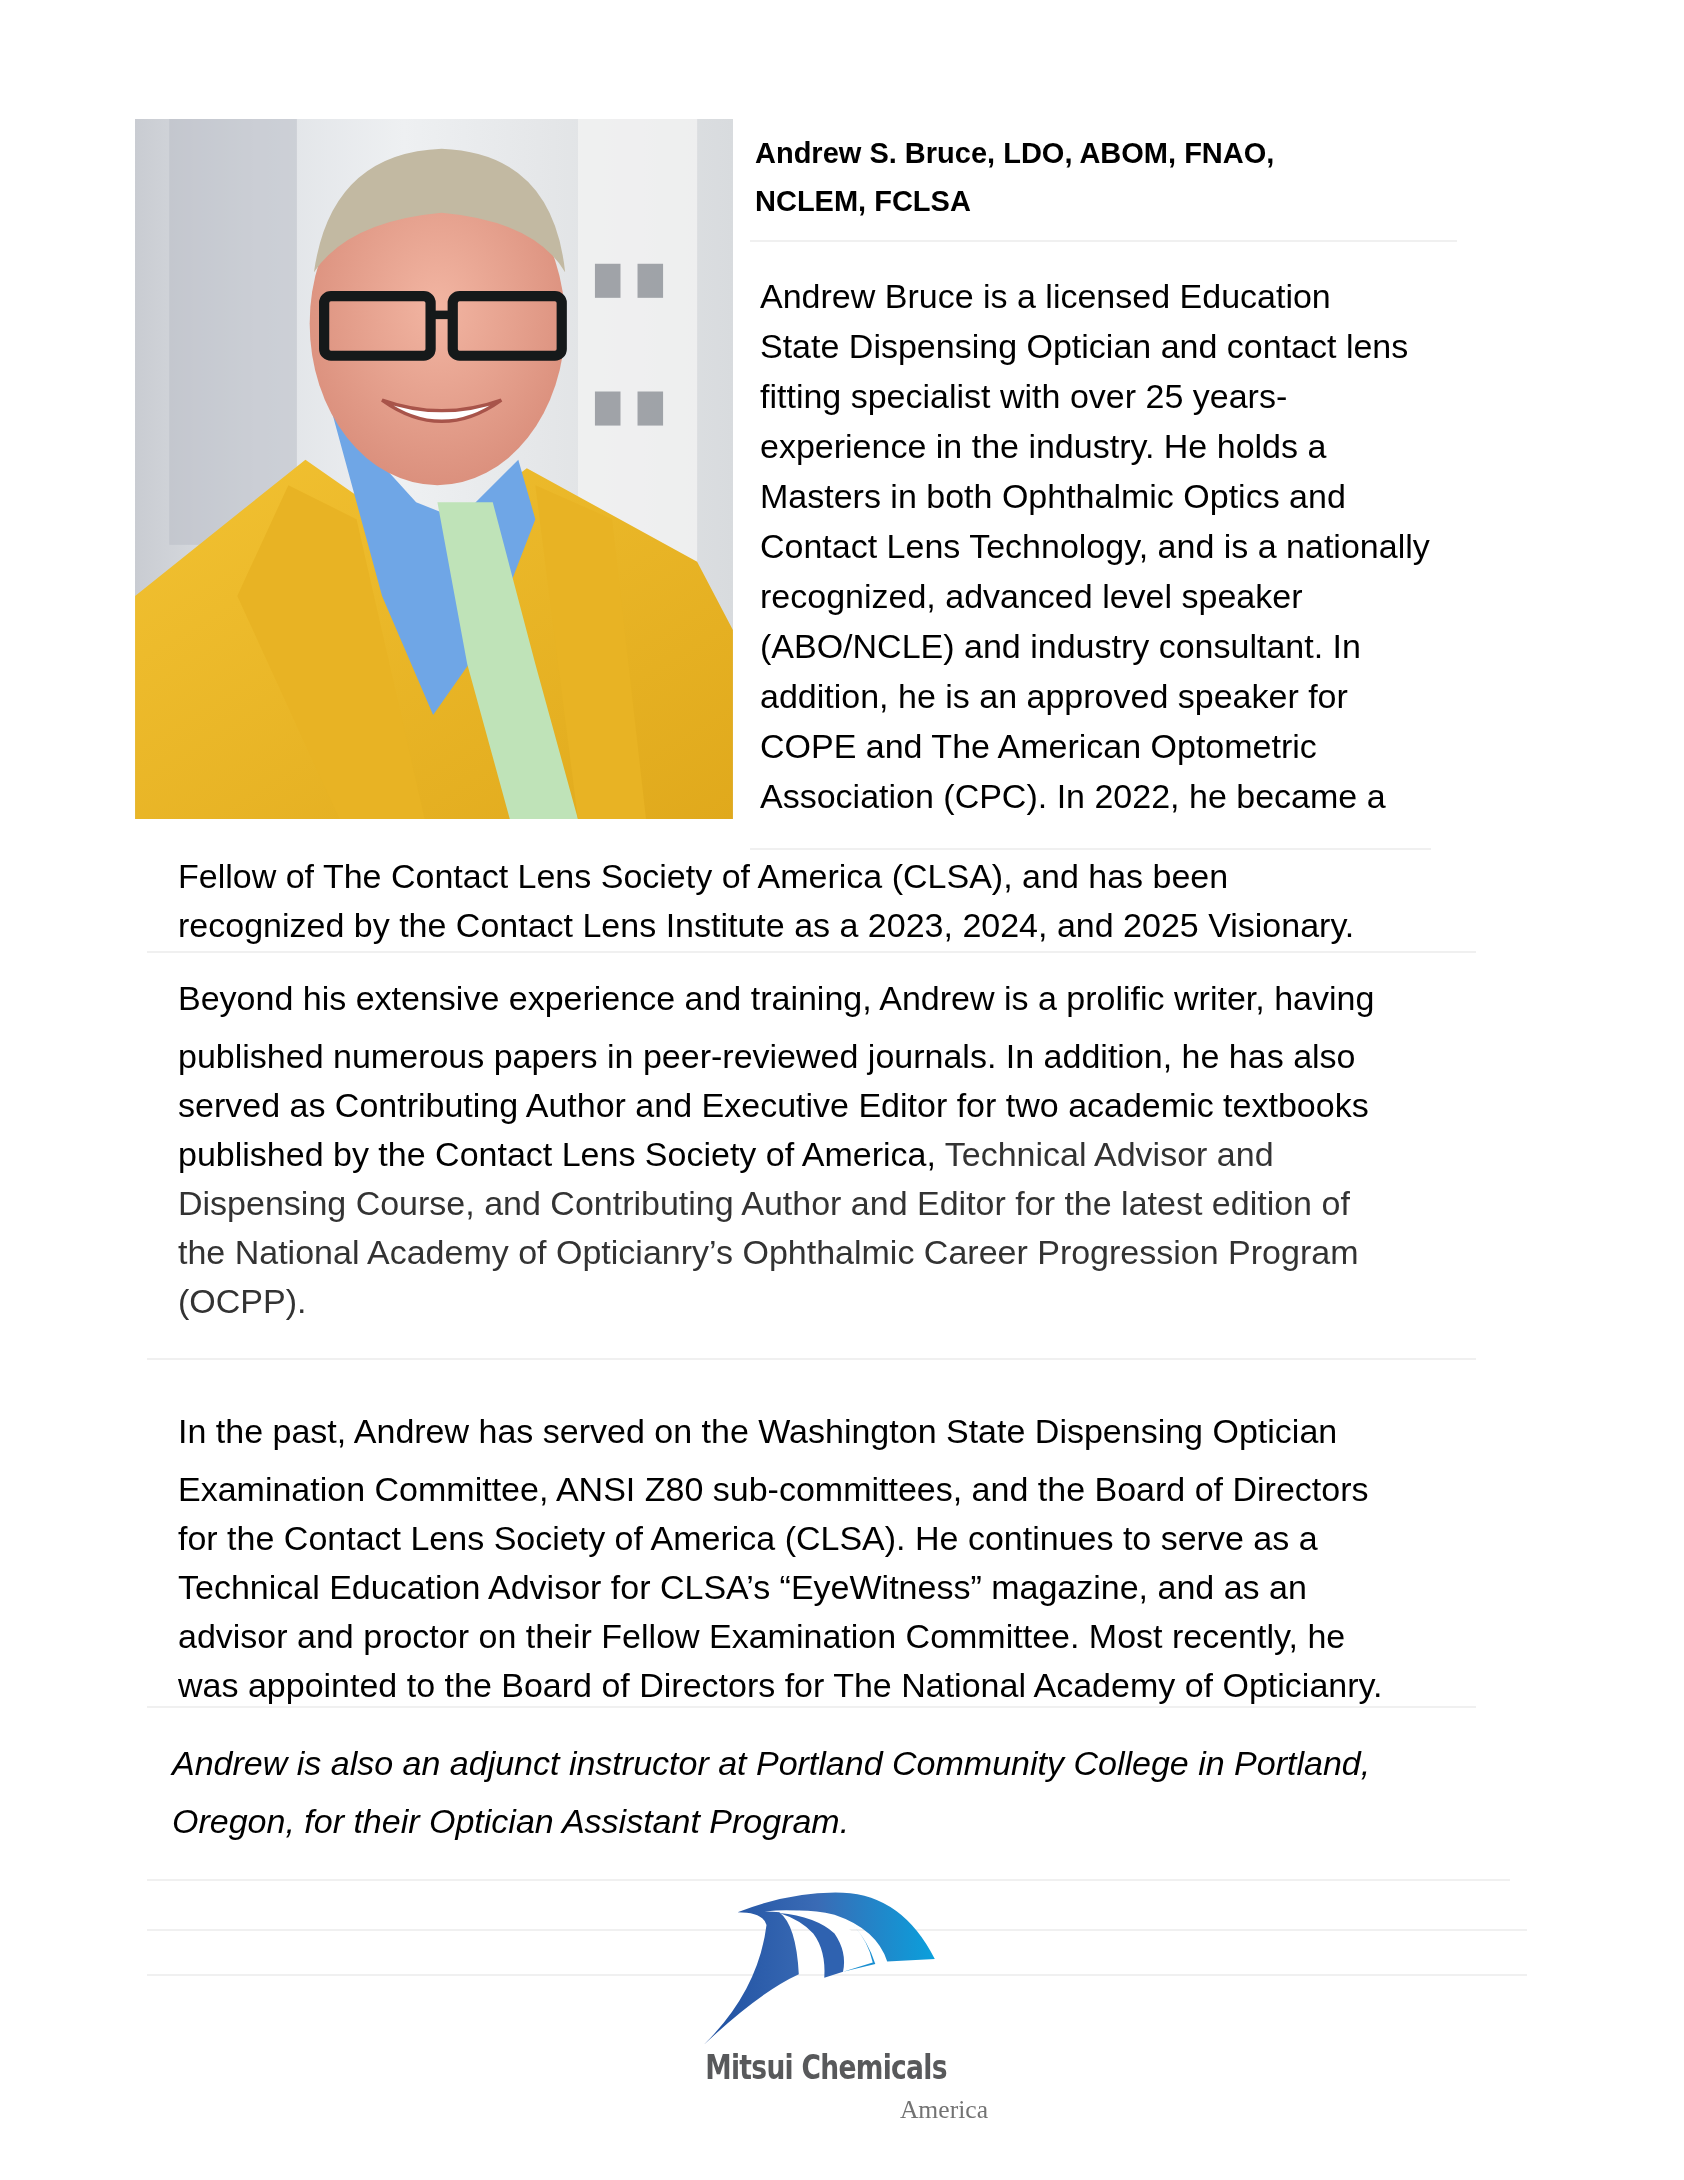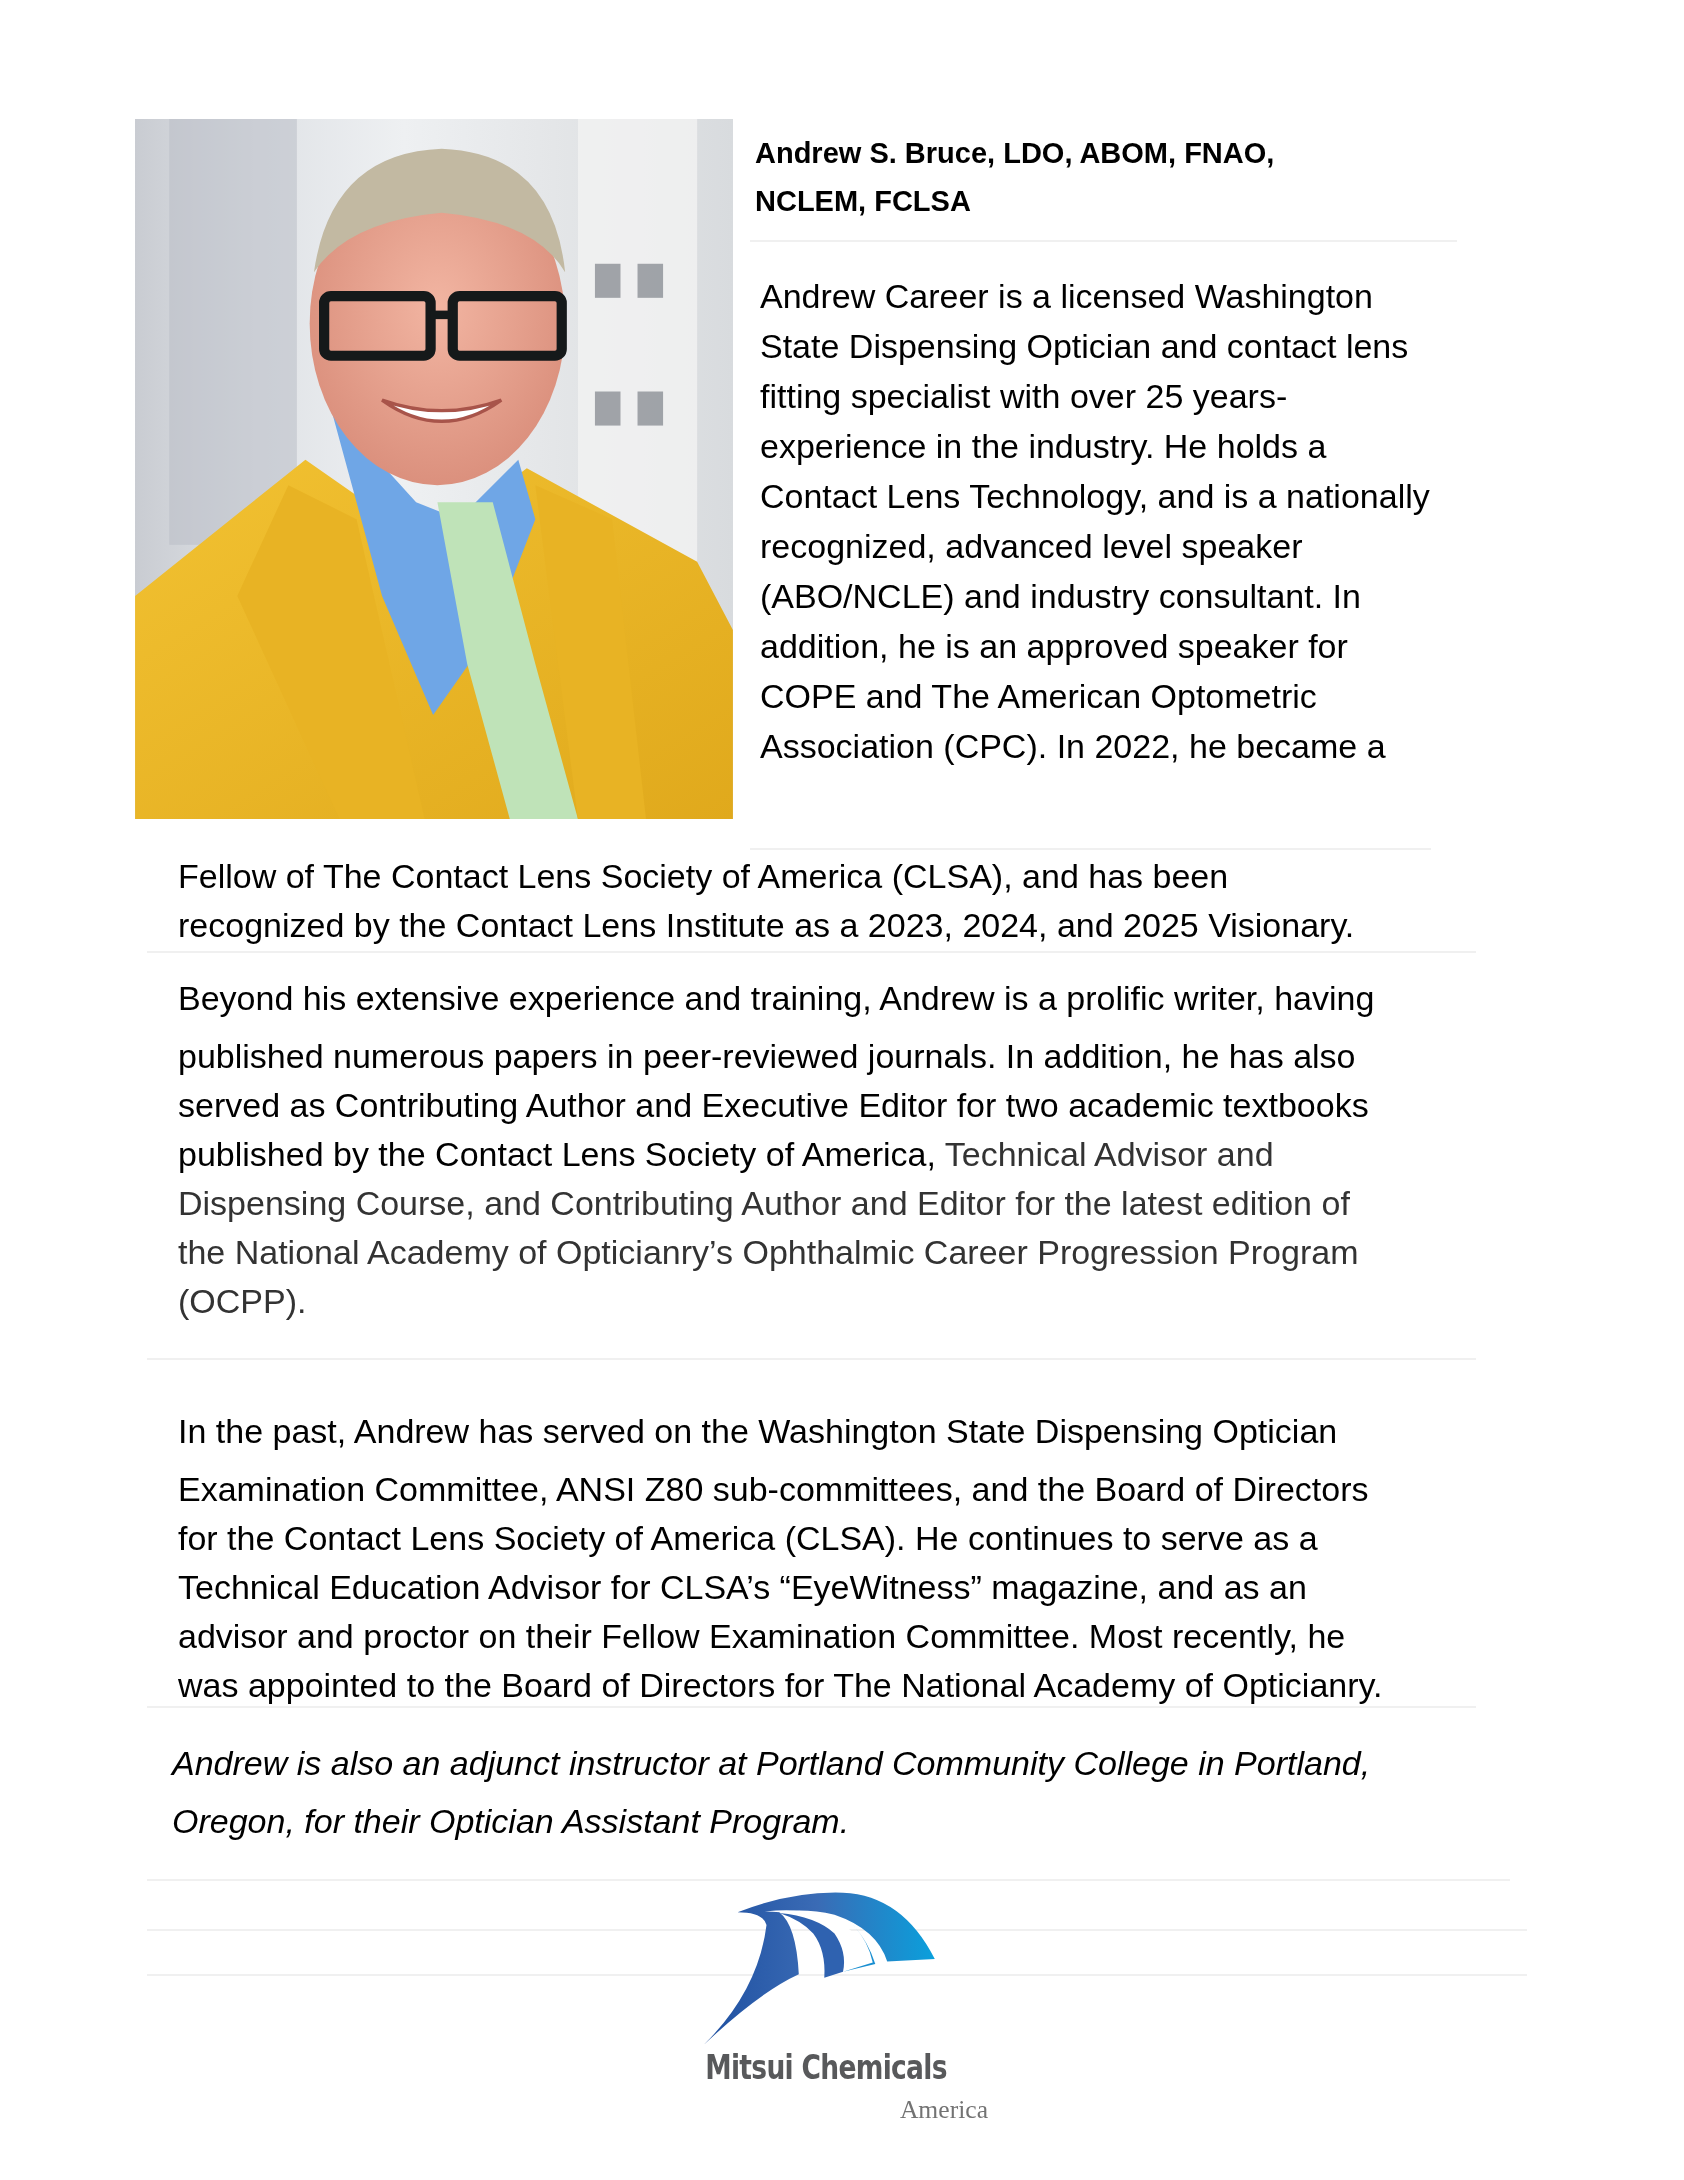--- a/index.html
+++ b/index.html
@@ -79,24 +79,25 @@
     <path d="M290 330 Q360 380 430 330 Q360 355 290 330 Z" fill="#ffffff" stroke="#a8544a" stroke-width="4"></path>
   </svg>
 </div>
 
 <div class="bio-name">
   <div>Andrew S. Bruce, LDO, ABOM, FNAO,</div>
   <div>NCLEM, FCLSA</div>
 </div>
 
 <div class="col-text">
-  <span class="ln">Andrew Career is a licensed Washington</span>
+  <span class="ln">Andrew Bruce is a licensed Education</span>
   <span class="ln">State Dispensing Optician and contact lens</span>
   <span class="ln">fitting specialist with over 25 years-</span>
   <span class="ln">experience in the industry. He holds a</span>
+  <span class="ln">Masters in both Ophthalmic Optics and</span>
   <span class="ln">Contact Lens Technology, and is a nationally</span>
   <span class="ln">recognized, advanced level speaker</span>
   <span class="ln">(ABO/NCLE) and industry consultant. In</span>
   <span class="ln">addition, he is an approved speaker for</span>
   <span class="ln">COPE and The American Optometric</span>
   <span class="ln">Association (CPC). In 2022, he became a</span>
 </div>
 
 <div class="full-text" style="top:852px;">
   <span class="ln">Fellow of The Contact Lens Society of America (CLSA), and has been</span>

